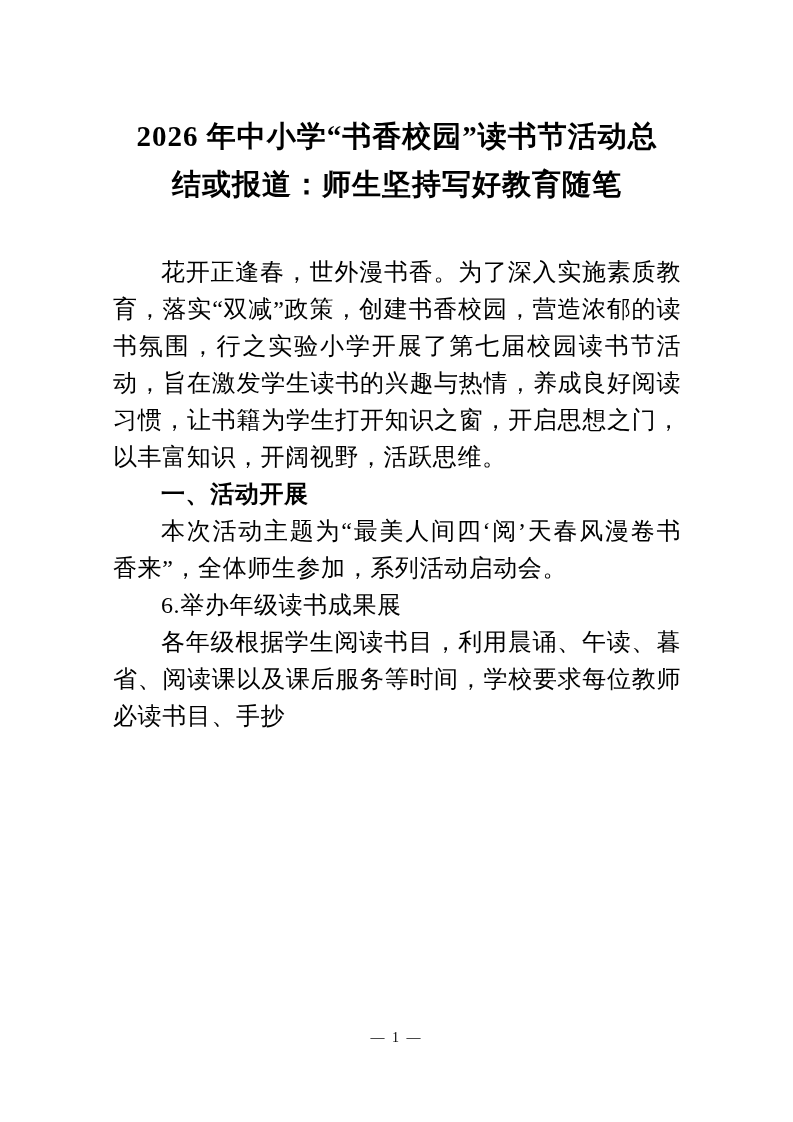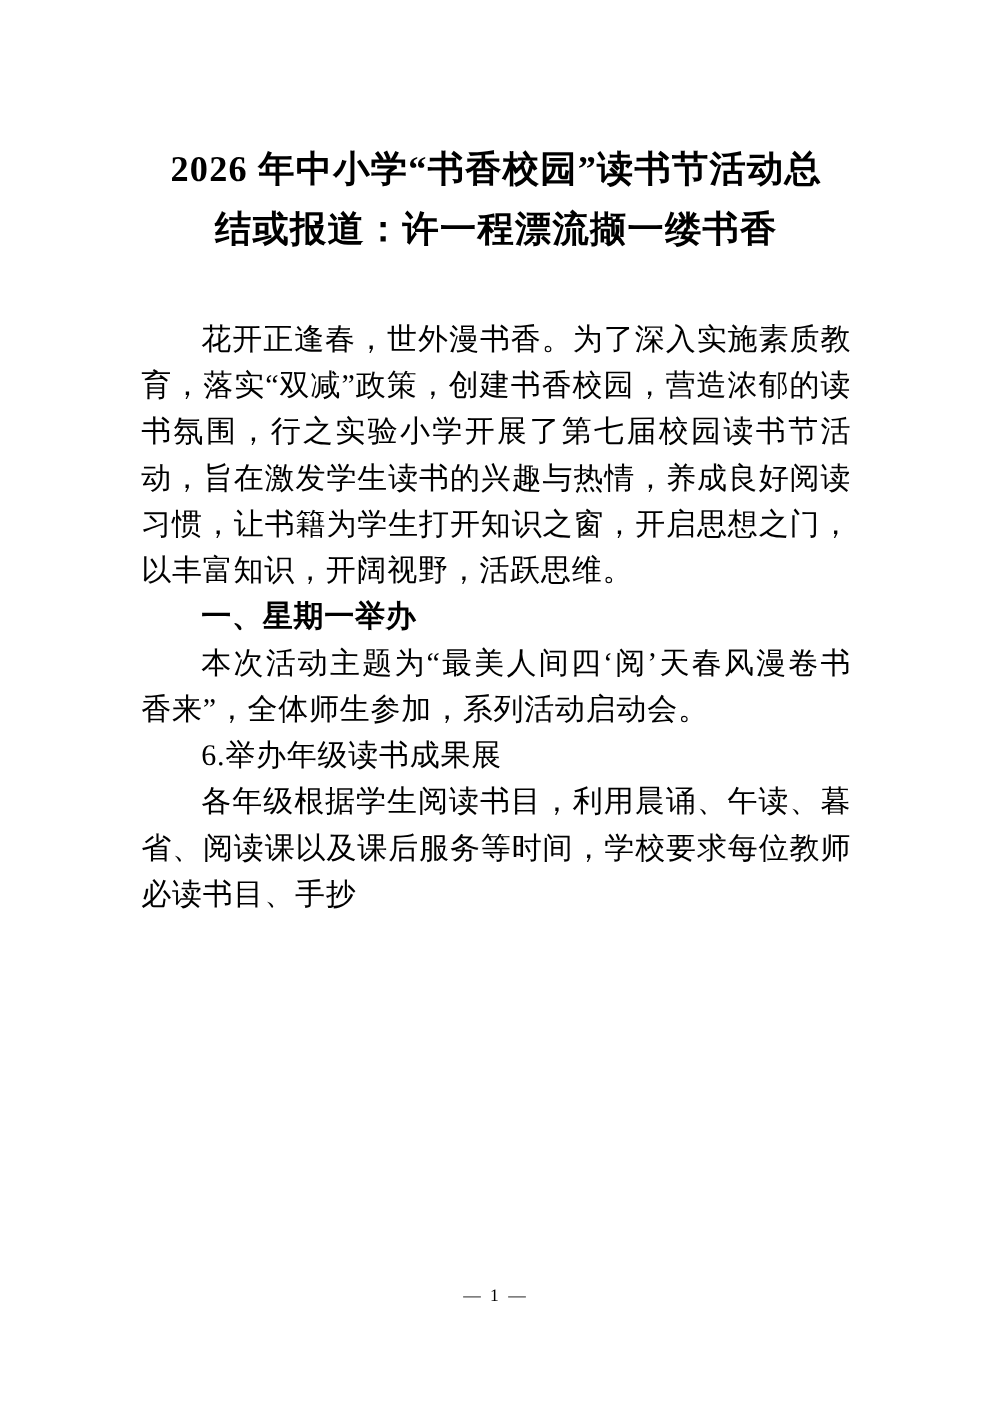--- a/index.html
+++ b/index.html
@@ -56,26 +56,26 @@
     color: #000000;
   }
 </style>
 </head>
 <body>
 
 <div class="page">
 
   <h1 class="title">
     <span class="title-line">2026 年中小学“书香校园”读书节活动总</span>
-    <span class="title-line">结或报道：许一程漂流撷一缕书香</span>
+    <span class="title-line">结或报道：师生坚持写好教育随笔</span>
   </h1>
 
   <div class="doc-body" id="paragraphs">
       <p class="para body">花开正逢春，世外漫书香。为了深入实施素质教育，落实“双减”政策，创建书香校园，营造浓郁的读书氛围，行之实验小学开展了第七届校园读书节活动，旨在激发学生读书的兴趣与热情，养成良好阅读习惯，让书籍为学生打开知识之窗，开启思想之门，以丰富知识，开阔视野，活跃思维。</p>
-      <p class="para heading">一、星期一举办</p>
+      <p class="para heading">一、活动开展</p>
       <p class="para body">本次活动主题为“最美人间四‘阅’天春风漫卷书香来”，全体师生参加，系列活动启动会。</p>
       <p class="para body">6.举办年级读书成果展</p>
       <p class="para body">各年级根据学生阅读书目，利用晨诵、午读、暮省、阅读课以及课后服务等时间，学校要求每位教师必读书目、手抄</p>
     </div>
 
   <div class="footer">
     <span>— 1 —</span>
   </div>
 
 </div>

